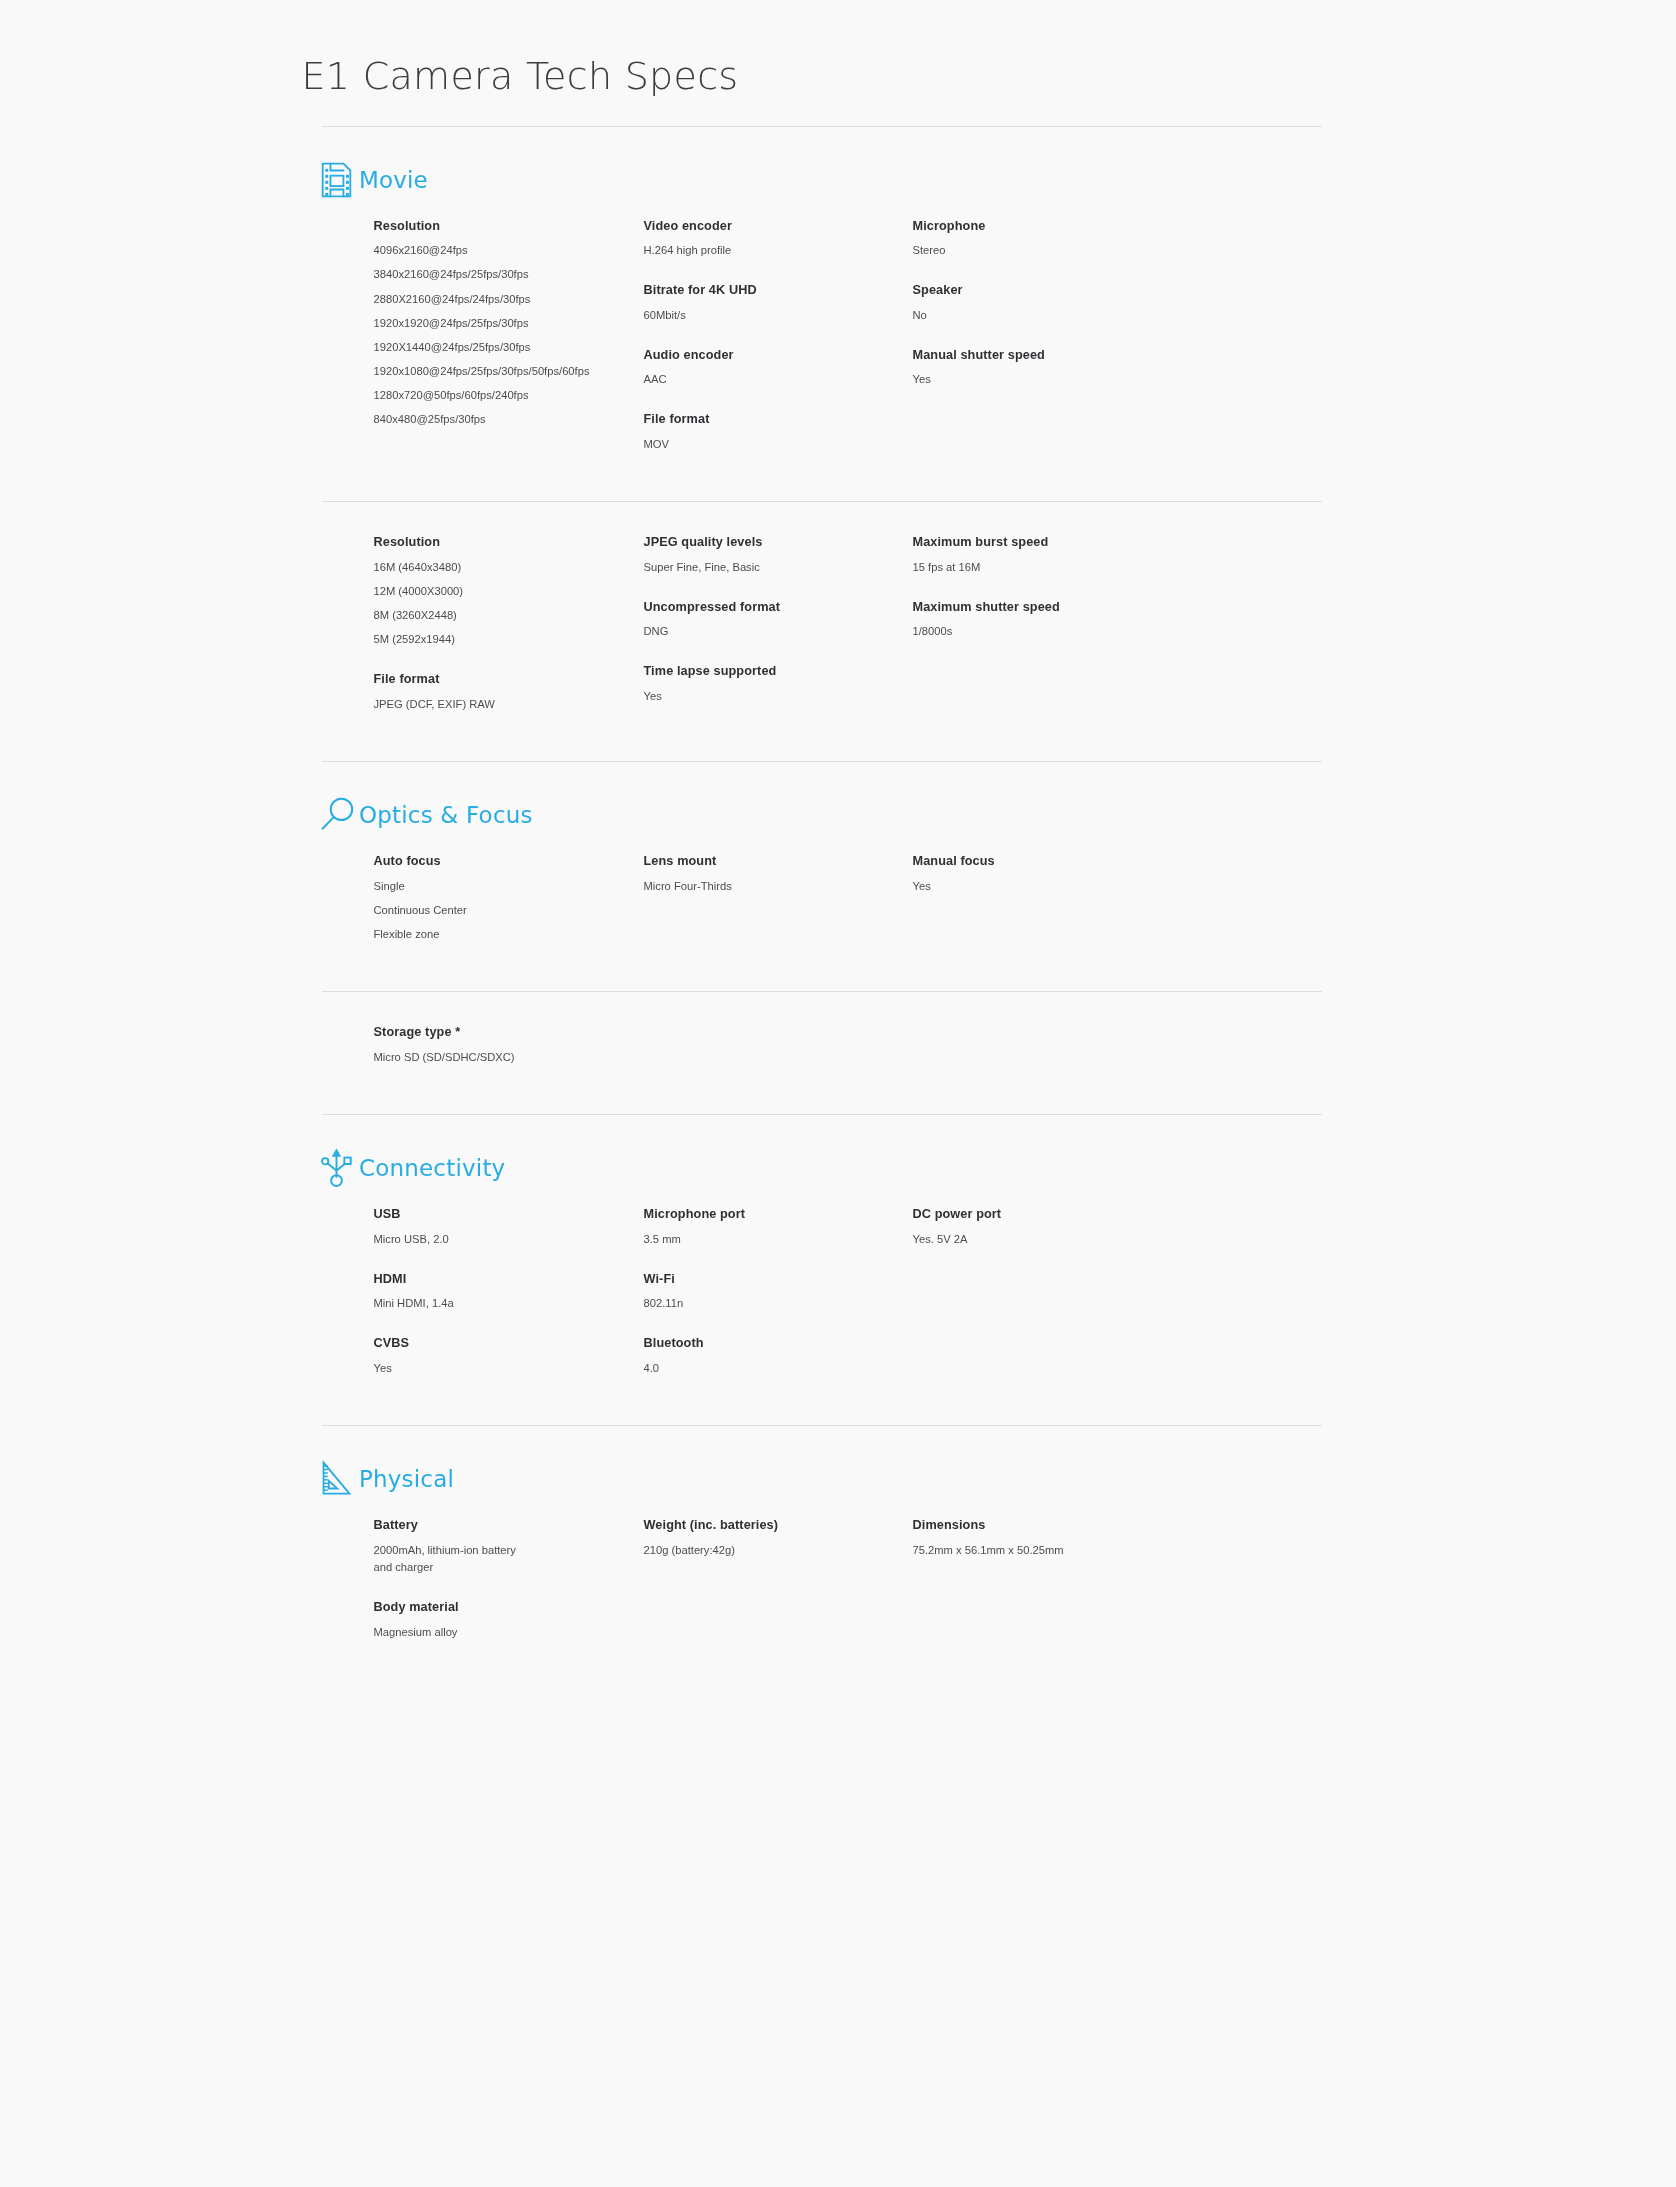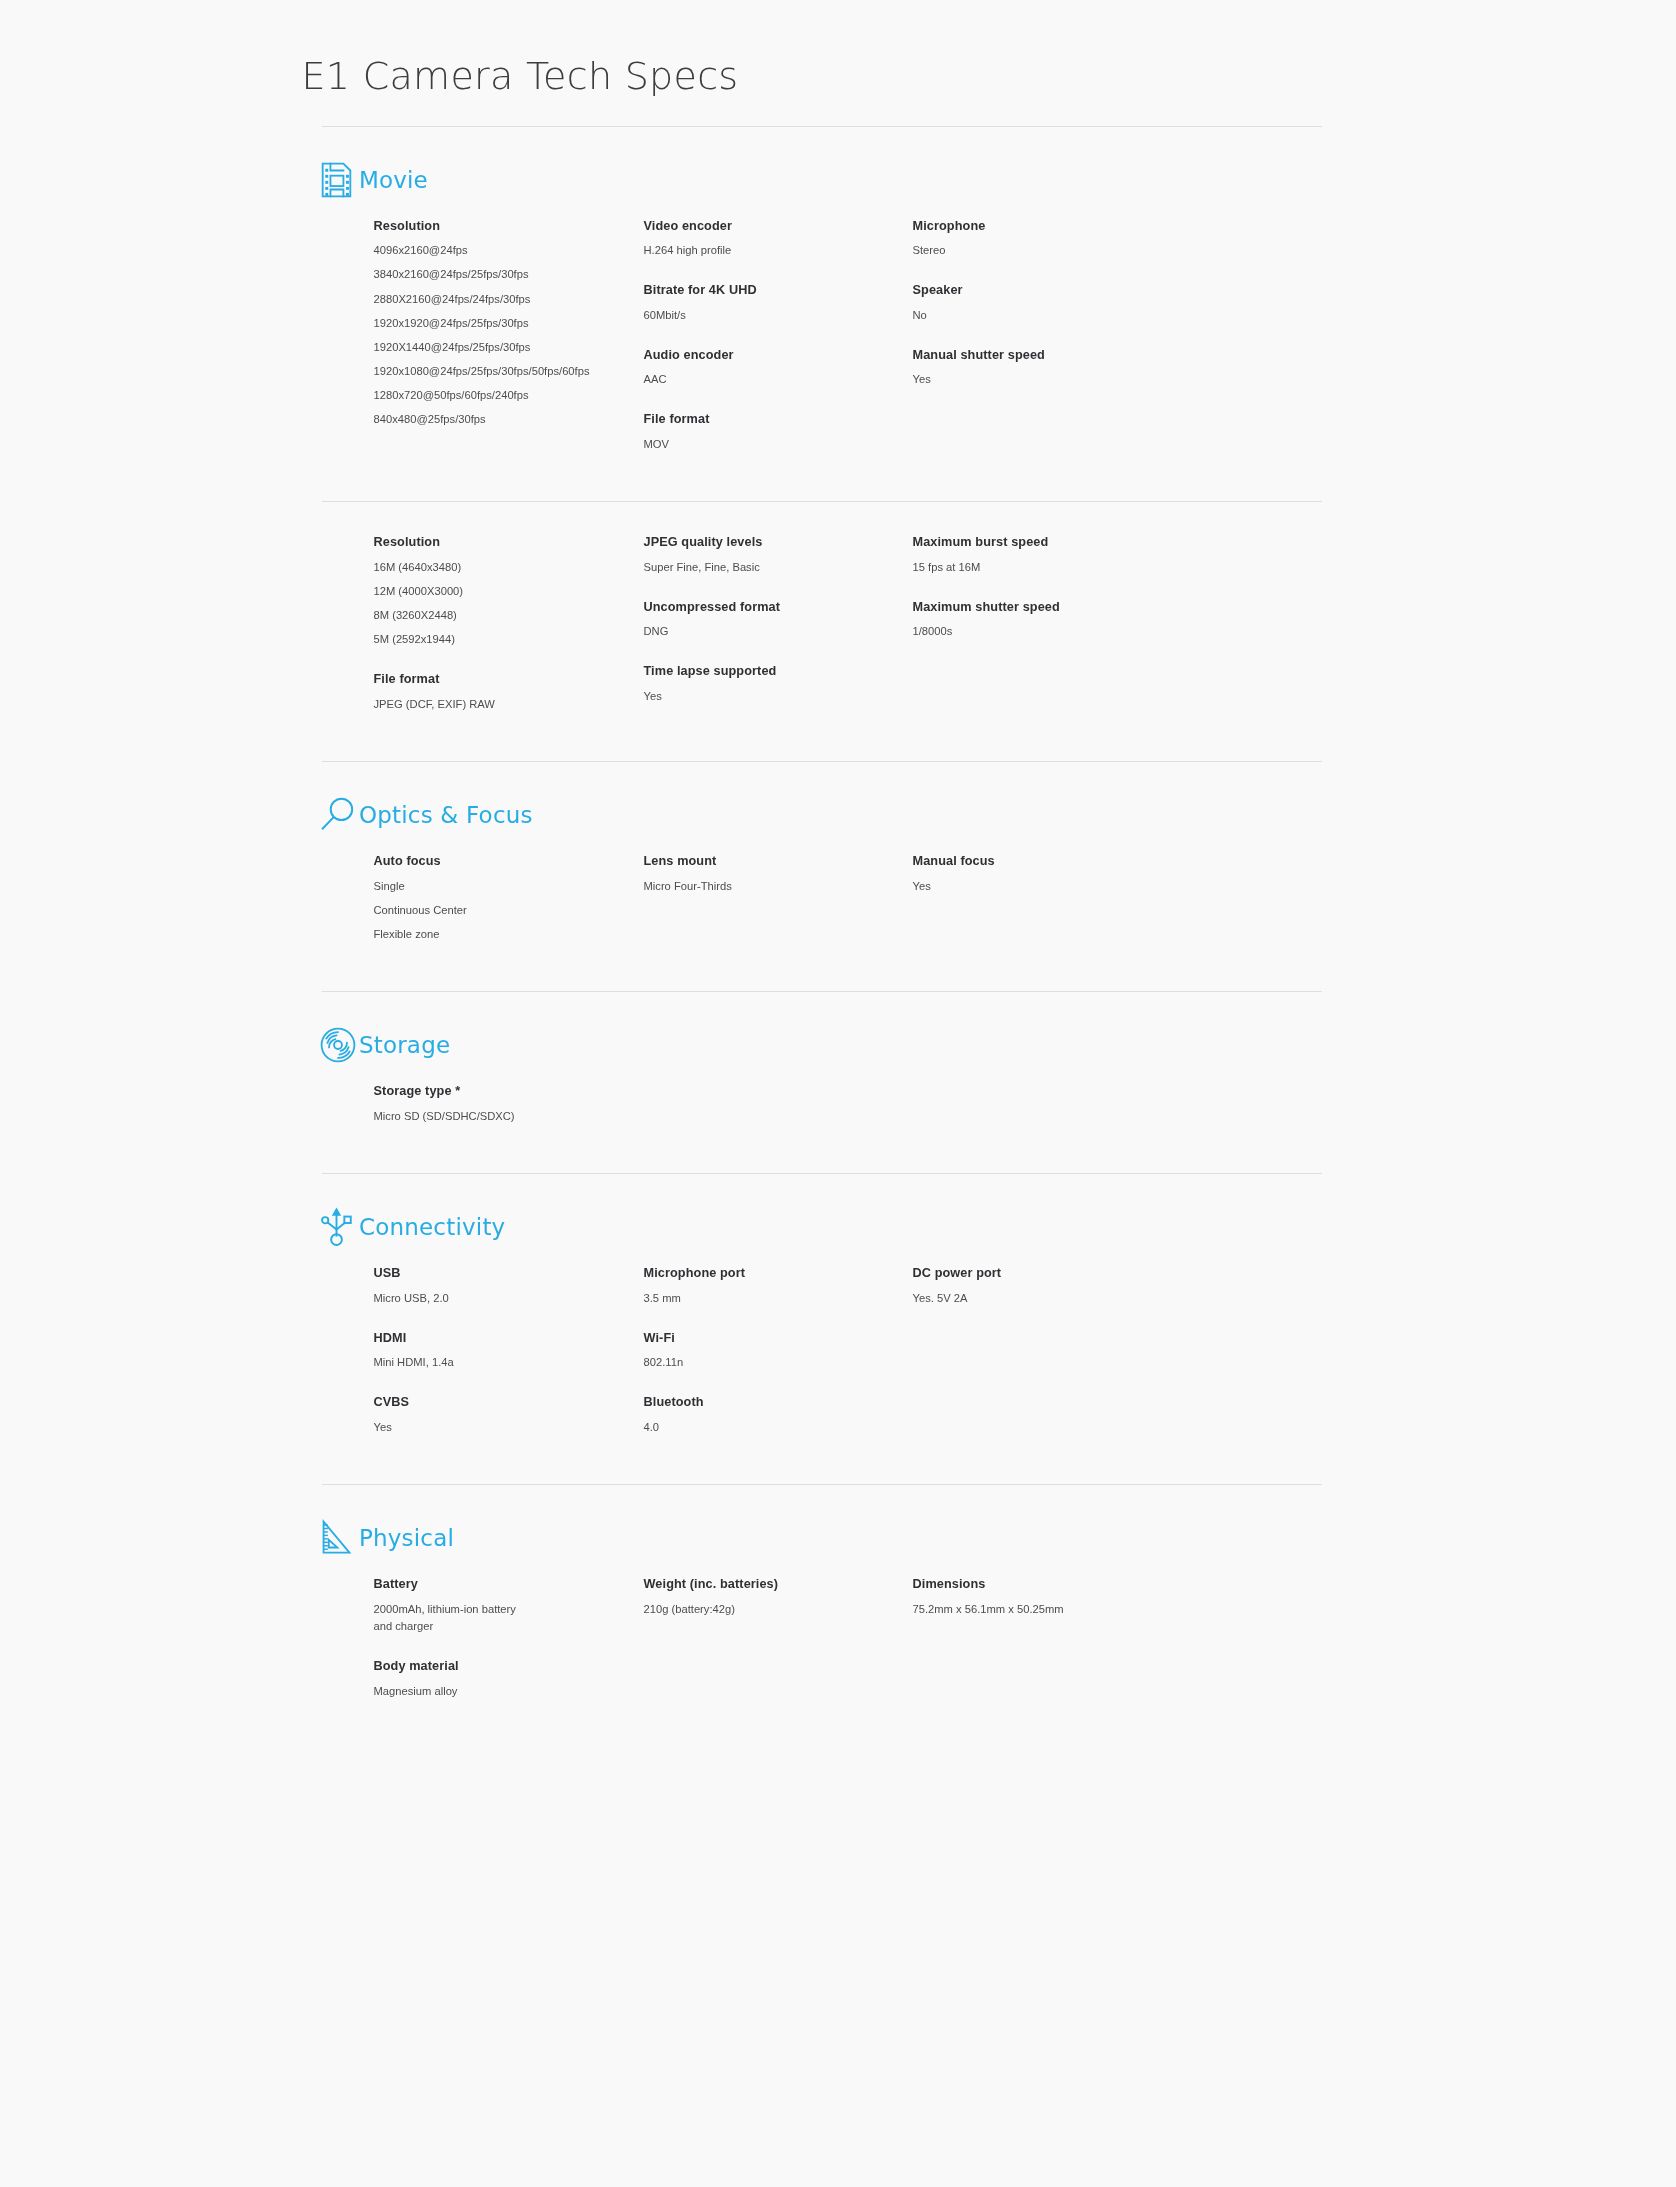--- a/index.html
+++ b/index.html
@@ -270,35 +270,20 @@
             <div class="col-spacer-b"></div>
             <div class="col">
               <div class="field">
                 <div class="f-label">Manual focus</div>
                 <div class="f-val">Yes</div>
               </div>
             </div>
           </div>
         </div>
         <div class="section">
-          <div class="sec-head">
-            <span class="sec-icon">
-              <svg width="38" height="38" viewBox="0 0 44 44">
-                <circle fill="none" stroke="#27ace3" stroke-width="2.1" cx="22" cy="22" r="19"></circle>
-                <circle fill="none" stroke="#27ace3" stroke-width="2.1" cx="22" cy="22" r="4.6"></circle>
-                <path fill="none" stroke="#27ace3" stroke-width="2.1" stroke-linecap="round" d="M8.4 14.5 A16 16 0 0 1 22 7"></path>
-                <path fill="none" stroke="#27ace3" stroke-width="2.1" stroke-linecap="round" d="M9.7 19.6 A12.6 12.6 0 0 1 20.4 10.9"></path>
-                <path fill="none" stroke="#27ace3" stroke-width="2.1" stroke-linecap="round" d="M11.6 24.8 A9.4 9.4 0 0 1 19 15.2"></path>
-                <path fill="none" stroke="#27ace3" stroke-width="2.1" stroke-linecap="round" d="M35.6 29.5 A16 16 0 0 1 22 37"></path>
-                <path fill="none" stroke="#27ace3" stroke-width="2.1" stroke-linecap="round" d="M34.3 24.4 A12.6 12.6 0 0 1 23.6 33.1"></path>
-                <path fill="none" stroke="#27ace3" stroke-width="2.1" stroke-linecap="round" d="M32.4 19.2 A9.4 9.4 0 0 1 25 28.8"></path>
-              </svg>
-            </span>
-            <span class="sec-title">Storage</span>
-          </div>
           <div class="cols">
             <div class="col">
               <div class="field">
                 <div class="f-label">Storage type *</div>
                 <div class="f-val">Micro SD (SD/SDHC/SDXC)</div>
               </div>
             </div>
             <div class="col-spacer-a"></div>
             <div class="col c2"></div>
             <div class="col-spacer-b"></div>

